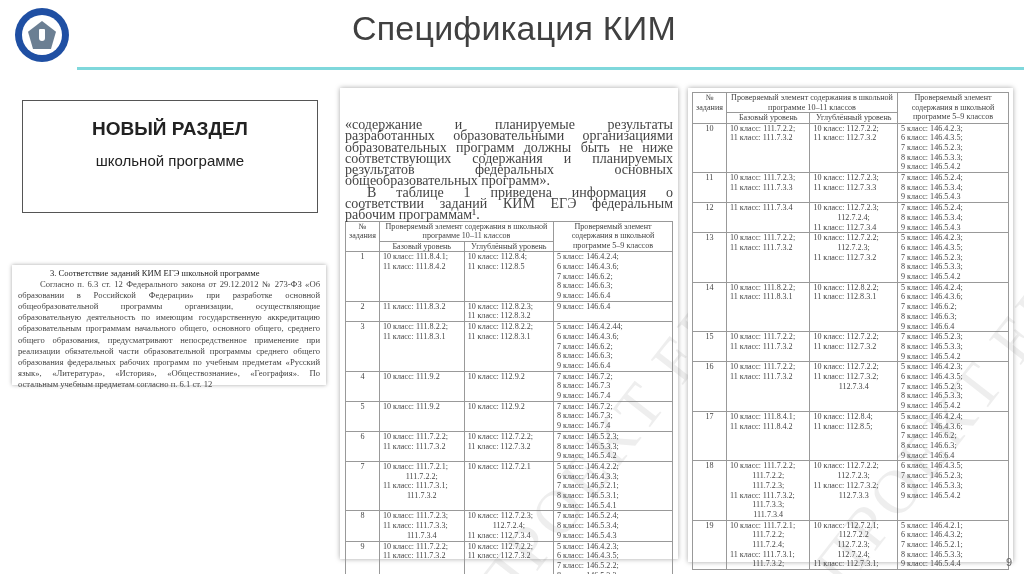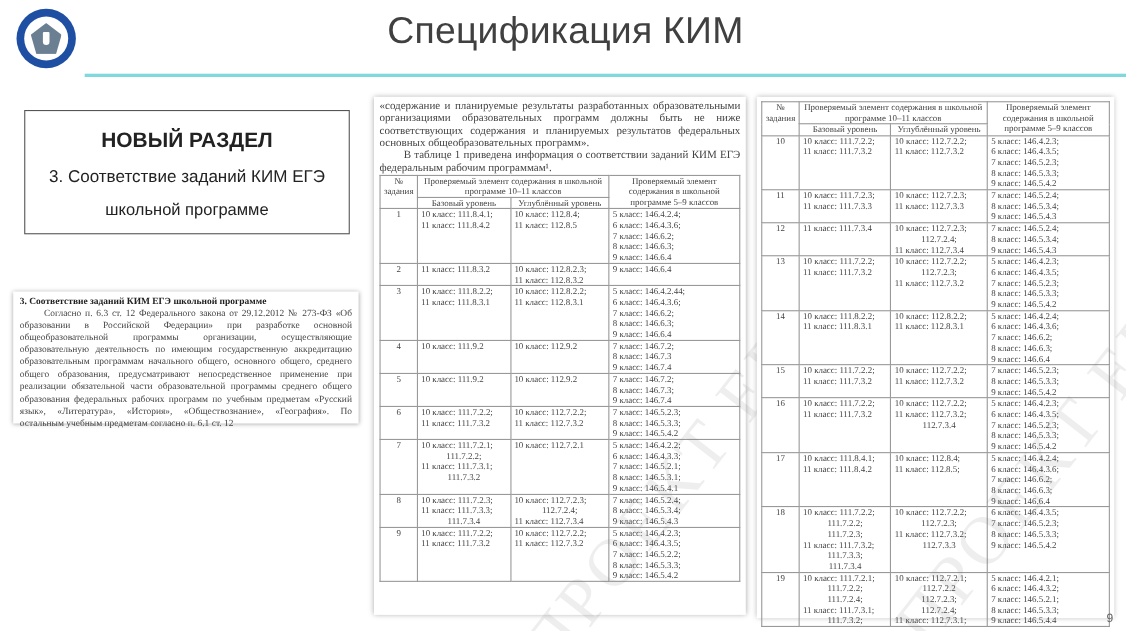--- a/index.html
+++ b/index.html
@@ -18,29 +18,29 @@
 
   .section-box { position: absolute; left: 22px; top: 100px; width: 296px; height: 113px;
                  border: 1.5px solid #555; background: #fff; text-align: center; }
   .section-box .h { font-size: 19px; font-weight: bold; color: #222; margin-top: 17px; }
   .section-box .l { font-size: 15.5px; color: #222; margin-top: 12px; }
   .section-box .l2 { font-size: 15px; color: #222; margin-top: 12px; }
 
   .excerpt { position: absolute; left: 12px; top: 265px; width: 314px; height: 120px; background: #fff;
              box-shadow: 0 0 4px rgba(0,0,0,0.35); padding: 3px 6px; font-family: "Liberation Serif", serif;
              font-size: 8.6px; line-height: 11.1px; color: #444; text-align: justify; filter: blur(0.25px); }
-  .excerpt .eh { font-weight: bold; color: #222; }
+  .excerpt .eh { font-weight: normal; color: #222; margin-left: 32px; }
   .excerpt p { text-indent: 22px; }
 
   .doc { position: absolute; background: #fff; box-shadow: 0 0 5px rgba(0,0,0,0.35);
          font-family: "Liberation Serif", serif; color: #444; }
   .doc.left { left: 340px; top: 88px; width: 338px; height: 471px; padding: 3px 5px 4px 5px; }
   .doc.right { left: 688px; top: 88px; width: 325px; height: 474px; padding: 4px 4px 4px 4px; }
 
-  .doc .intro { font-size: 10px; line-height: 11.3px; text-align: justify; }
+  .doc .intro { font-size: 14px; line-height: 11.3px; text-align: justify; margin-top: 28px; }
   .doc .intro .ind { text-indent: 22px; }
   .doc .tcap { font-size: 9px; font-style: italic; text-align: right; line-height: 11px; }
   .doc .runhead { font-size: 8.3px; line-height: 13px; display: flex; justify-content: space-between; padding: 0 2px 1px 2px; }
 
   table.kim { width: 100%; border-collapse: collapse; font-size: 8.1px; line-height: 9.7px; border: 1.5px solid #888; }
   table.kim th, table.kim td { border: 1px solid #999; vertical-align: top; padding: 0 3px; font-weight: normal; }
   table.kim th { text-align: center; line-height: 9.5px; }
   table.kim td.num { text-align: center; width: 30px; }
   table.kim .ln { white-space: nowrap; display: block; }
   table.kim .ln.r { text-align: center; }
@@ -60,21 +60,20 @@
         <span></span>
       </div>
     </div>
 </div>
 
 <div class="title">Спецификация КИМ</div>
 <div class="title-rule"></div>
 
 <div class="section-box">
   <div class="h">НОВЫЙ РАЗДЕЛ</div>
-  <div class="l">3. Соответствие заданий КИМ ЕГЭ</div>
   <div class="l2">школьной программе</div>
 </div>
 
 <div class="excerpt">
   <div class="eh">3. Соответствие заданий КИМ ЕГЭ школьной программе</div>
   <p>Согласно п. 6.3 ст. 12 Федерального закона от 29.12.2012 № 273-ФЗ «Об образовании в Российской Федерации» при разработке основной общеобразовательной программы организации, осуществляющие образовательную деятельность по имеющим государственную аккредитацию образовательным программам начального общего, основного общего, среднего общего образования, предусматривают непосредственное применение при реализации обязательной части образовательной программы среднего общего образования федеральных рабочих программ по учебным предметам «Русский язык», «Литература», «История», «Обществознание», «География». По остальным учебным предметам согласно п. 6.1 ст. 12</p>
 </div>
 
 <div class="doc left">
   <div class="intro">

